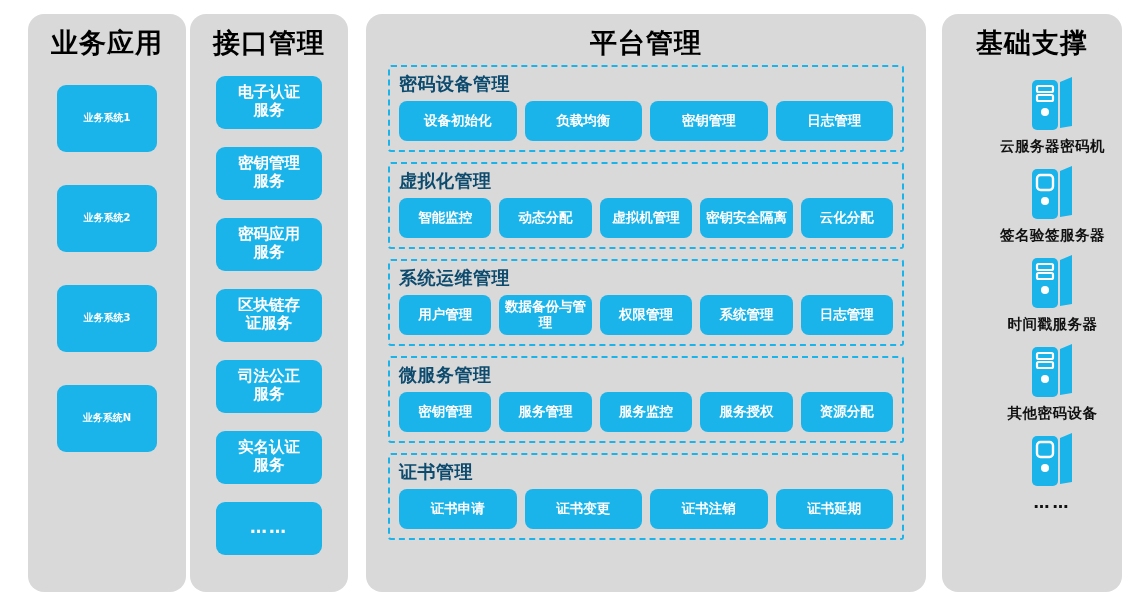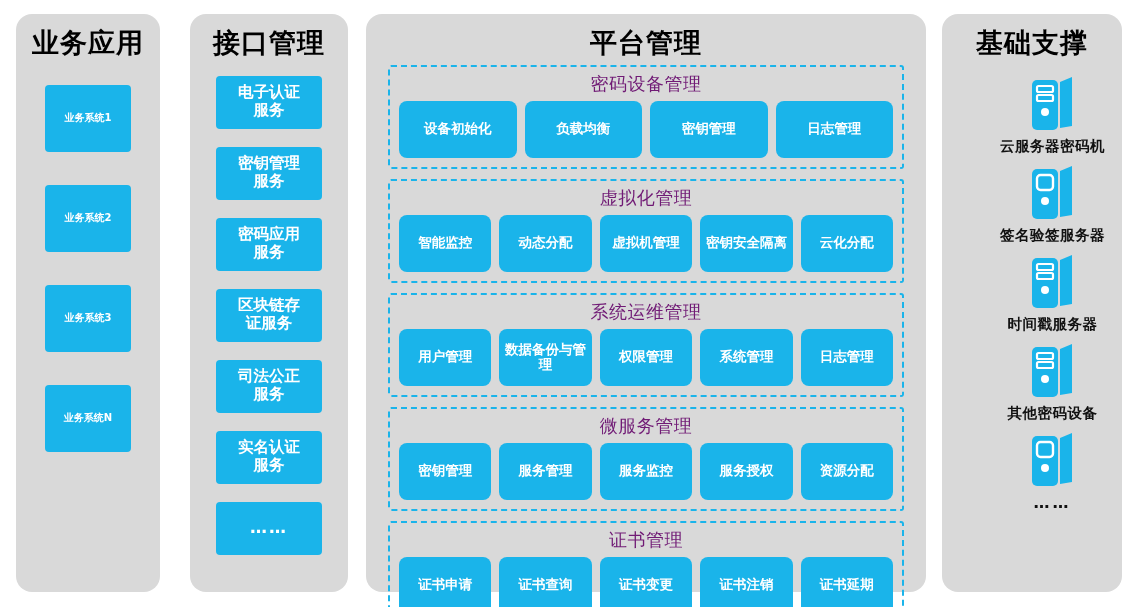--- a/index.html
+++ b/index.html
@@ -29,30 +29,30 @@
     font-size: 27px;
     font-weight: bold;
     color: #000000;
     letter-spacing: 1px;
     padding-top: 14px;
     line-height: 1.1;
     white-space: nowrap;
   }
 
   
-  #col-business  { left: 16px;  width: 144px; }
+  #col-business  { left: 28px;  width: 158px; }
   #col-interface { left: 190px; width: 158px; }
   #col-platform  { left: 366px; width: 560px; }
   #col-infra     { left: 942px; width: 180px; }
 
   
   .pill {
     background: #1ab4ea;
     color: #ffffff;
-    border-radius: 4px;
+    border-radius: 9px;
     font-weight: bold;
     display: flex;
     align-items: center;
     justify-content: center;
     text-align: center;
     line-height: 1.15;
     white-space: pre-line;
   }
 
   
@@ -74,35 +74,34 @@
 
   
   .groups { padding: 7px 22px 0 22px; }
   .group {
     border: 2px dashed #1ab4ea;
     border-radius: 3px;
     margin-bottom: 10px;
     padding: 5px 9px 9px 9px;
   }
   .group-title {
-    text-align: center;
     font-size: 18px;
-    font-weight: normal;
-    color: #701a75;
+    font-weight: bold;
+    color: #0c4a6e;
     margin-bottom: 5px;
     letter-spacing: 0.5px;
   }
   .group-row {
     display: flex;
     justify-content: space-between;
     gap: 8px;
   }
   .group-row .pill {
     flex: 1 1 0;
-    height: 57px;
+    height: 40px;
     font-size: 13.5px;
     border-radius: 8px;
     padding: 0 2px;
   }
 
   
   .infra-list { margin-top: 18px; }
   .infra-item {
     display: flex;
     flex-direction: column;
@@ -199,21 +198,20 @@
           <div class="pill">服务监控</div>
           <div class="pill">服务授权</div>
           <div class="pill">资源分配</div>
         </div>
       </div>
 
       <div class="group">
         <div class="group-title">证书管理</div>
         <div class="group-row">
           <div class="pill">证书申请</div>
-          <div class="pill">证书查询</div>
           <div class="pill">证书变更</div>
           <div class="pill">证书注销</div>
           <div class="pill">证书延期</div>
         </div>
       </div>
 
     </div>
   </div>
 
   <div class="panel" id="col-infra">

